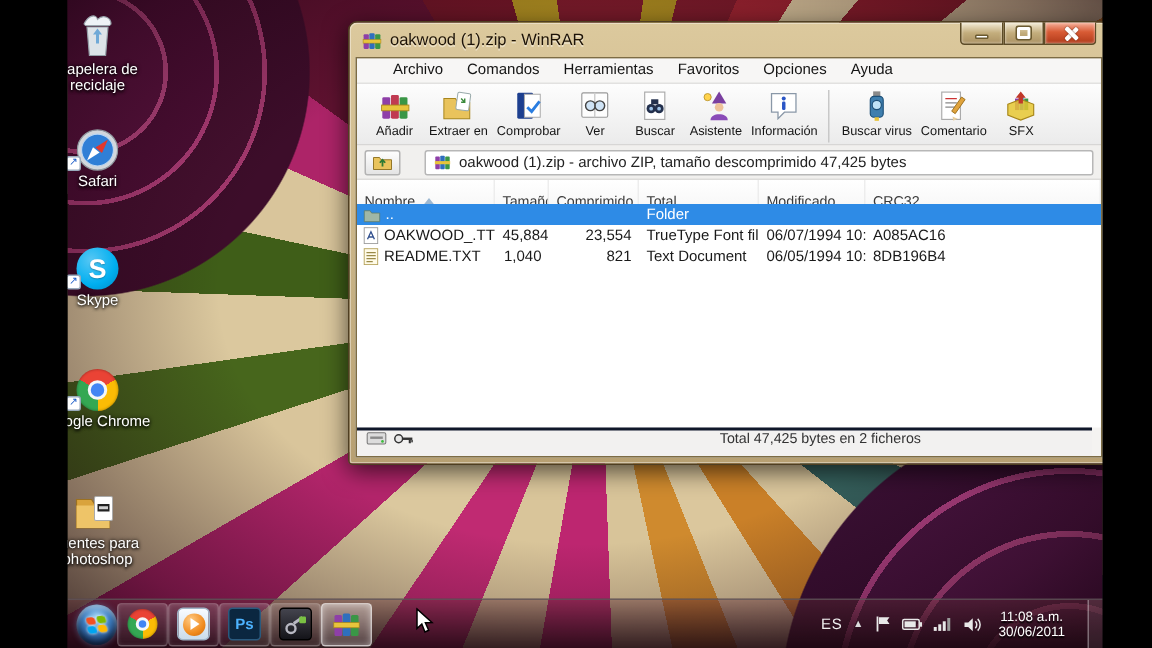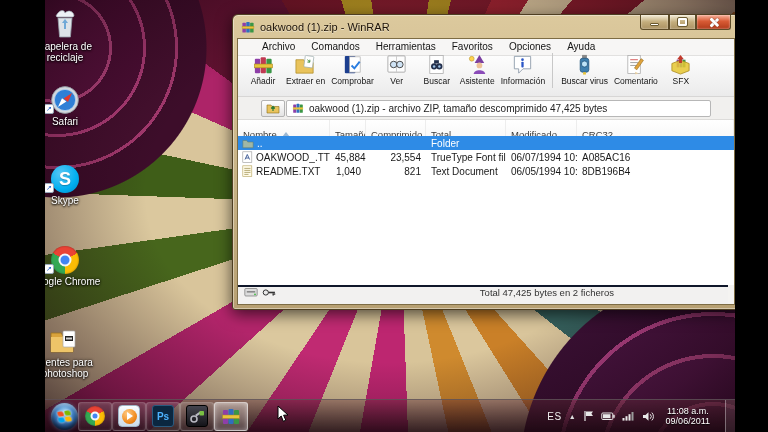--- a/index.html
+++ b/index.html
@@ -64,29 +64,29 @@
        box-shadow:0 0 1px #5a1d08}
   .g-x i{transform:rotate(45deg)} .g-x b{transform:rotate(-45deg)}
 
   .client{position:absolute;left:4px;right:4px;top:23px;bottom:4px;background:#f4f3f1;
           border:1px solid #7d6c44;overflow:hidden}
   .menubar{height:17px;background:#f7f6f5;border-bottom:1px solid #e2e1e0;display:flex;align-items:center;
            padding-left:16px;font-size:10px;color:#141414}
   .menu-item{padding:0 8px;line-height:16px}
 
   .toolbar{height:41px;background:linear-gradient(#fdfdfd,#ebebeb);border-bottom:1px solid #d7d6d5;
-           display:flex;align-items:center;padding:2px 0 16px 5px}
+           display:flex;align-items:flex-start;padding:2px 0 16px 5px}
   .tbtn{display:flex;flex-direction:column;align-items:center;padding:1px 3px 0;min-width:40px;
         font-size:8.5px;color:#141414;border-radius:3px}
   .tbtn svg{width:23px;height:23px}
   .tbtn .tlbl{margin-top:0;white-space:nowrap}
   .tsep{width:1px;height:35px;background:#c8c8c8;margin:2px 5px 0 4px}
 
-  .addrrow{height:23px;display:flex;align-items:center;gap:1px;background:#f1f0ee;
-           border-bottom:1px solid #dddcda;padding:0 23px}
+  .addrrow{height:23px;display:flex;align-items:center;gap:16px;background:#f1f0ee;
+           border-bottom:1px solid #dddcda;padding:0 5px}
   .upbtn{width:24px;height:17px;border:1px solid #b3b3b3;border-radius:2px;
          background:linear-gradient(#fefefe,#e4e4e4);display:flex;align-items:center;justify-content:center}
   .addrbox{flex:1;height:17px;background:#fff;border:1px solid #b7b7b7;border-radius:2px;
            display:flex;align-items:center;gap:5px;padding:0 5px;font-size:10px;color:#222;white-space:nowrap;overflow:hidden}
 
   .grid6{display:grid;grid-template-columns:92px 36px 60px 80px 71px 1fr}
   .cols{height:30px;background:linear-gradient(#ffffff,#f3f3f3);border-bottom:1px solid #e2e2e2;
         font-size:9.5px;color:#3a3a3a}
   .col{display:flex;align-items:center;padding:0 5px;border-right:1px solid #ededed;white-space:nowrap;overflow:hidden}
   .sort-tri{width:0;height:0;border-left:4px solid transparent;border-right:4px solid transparent;
@@ -503,21 +503,21 @@
           <rect x="3.5" y="5.2" width="2" height="4.4" fill="#e8e8e8"></rect>
           <rect x="6.5" y="3.2" width="2" height="6.4" fill="#e8e8e8"></rect>
           <rect x="9.5" y="1" width="2" height="8.6" fill="#9a9a9a"></rect>
         </svg>
       <svg width="13" height="11" viewBox="0 0 13 11">
           <polygon points="1,4 3.5,4 6.5,1.2 6.5,9.8 3.5,7 1,7" fill="#e8e8e8"></polygon>
           <path d="M8.2 3.2 a3.2 3.2 0 0 1 0 4.6 M9.8 1.6 a5.5 5.5 0 0 1 0 7.8" stroke="#e8e8e8" stroke-width="1" fill="none"></path>
         </svg>
       <div class="clock">
         <div>11:08 a.m.</div>
-        <div>09/06/2011</div>
+        <div>30/06/2011</div>
       </div>
       <div class="showdesk"></div>
     </div>
   </div>
 
   <svg class="cursor" width="14" height="18" viewBox="0 0 14 18">
     <polygon points="1,1 1,14 4.2,11 6.3,16.3 8.8,15.2 6.6,10.2 11,10" fill="#fff" stroke="#000" stroke-width="1"></polygon>
   </svg>
 
   <div class="bar-left"></div>

